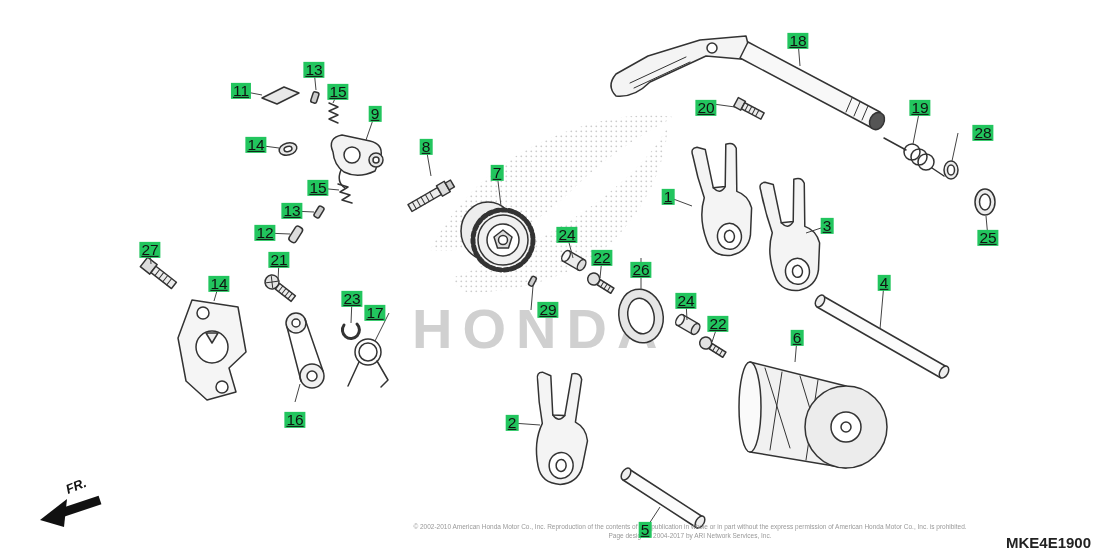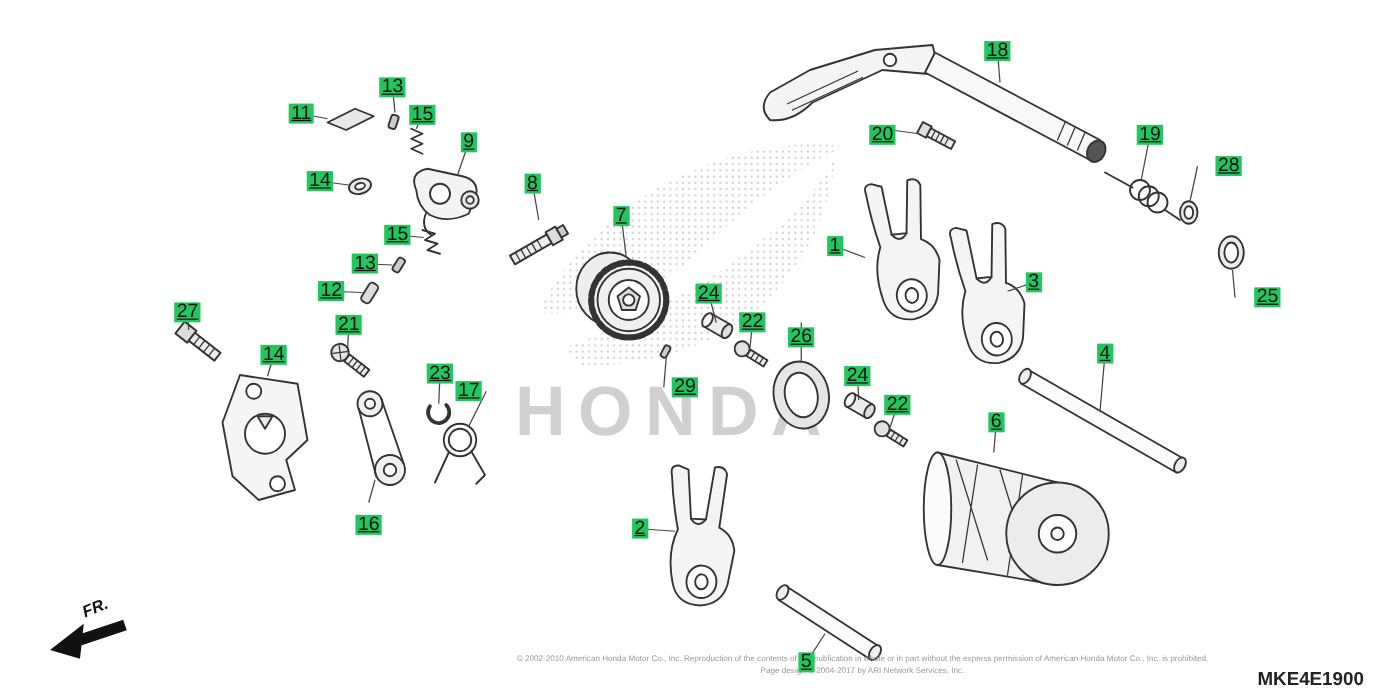--- a/index.html
+++ b/index.html
@@ -260,21 +260,21 @@
       <span class="callout" style="left: 292px; top: 211px;">13</span>
       <span class="callout" style="left: 265px; top: 233px;">12</span>
       <span class="callout" style="left: 426px; top: 147px;">8</span>
       <span class="callout" style="left: 497px; top: 173px;">7</span>
       <span class="callout" style="left: 798px; top: 41px;">18</span>
       <span class="callout" style="left: 706px; top: 108px;">20</span>
       <span class="callout" style="left: 920px; top: 108px;">19</span>
       <span class="callout" style="left: 958px; top: 133px; margin-left: 25px;">28</span>
       <span class="callout" style="left: 668px; top: 197px;">1</span>
       <span class="callout" style="left: 827px; top: 226px;">3</span>
-      <span class="callout" style="left: 988px; top: 238px; margin-left: 26px;">25</span>
+      <span class="callout" style="left: 988px; top: 238px;">25</span>
       <span class="callout" style="left: 567px; top: 235px;">24</span>
       <span class="callout" style="left: 602px; top: 258px;">22</span>
       <span class="callout" style="left: 641px; top: 270px;">26</span>
       <span class="callout" style="left: 548px; top: 310px;">29</span>
       <span class="callout" style="left: 686px; top: 301px;">24</span>
       <span class="callout" style="left: 718px; top: 324px;">22</span>
       <span class="callout" style="left: 150px; top: 250px;">27</span>
       <span class="callout" style="left: 219px; top: 284px; text-align: right;">14</span>
       <span class="callout" style="left: 279px; top: 260px;">21</span>
       <span class="callout" style="left: 352px; top: 299px;">23</span>

